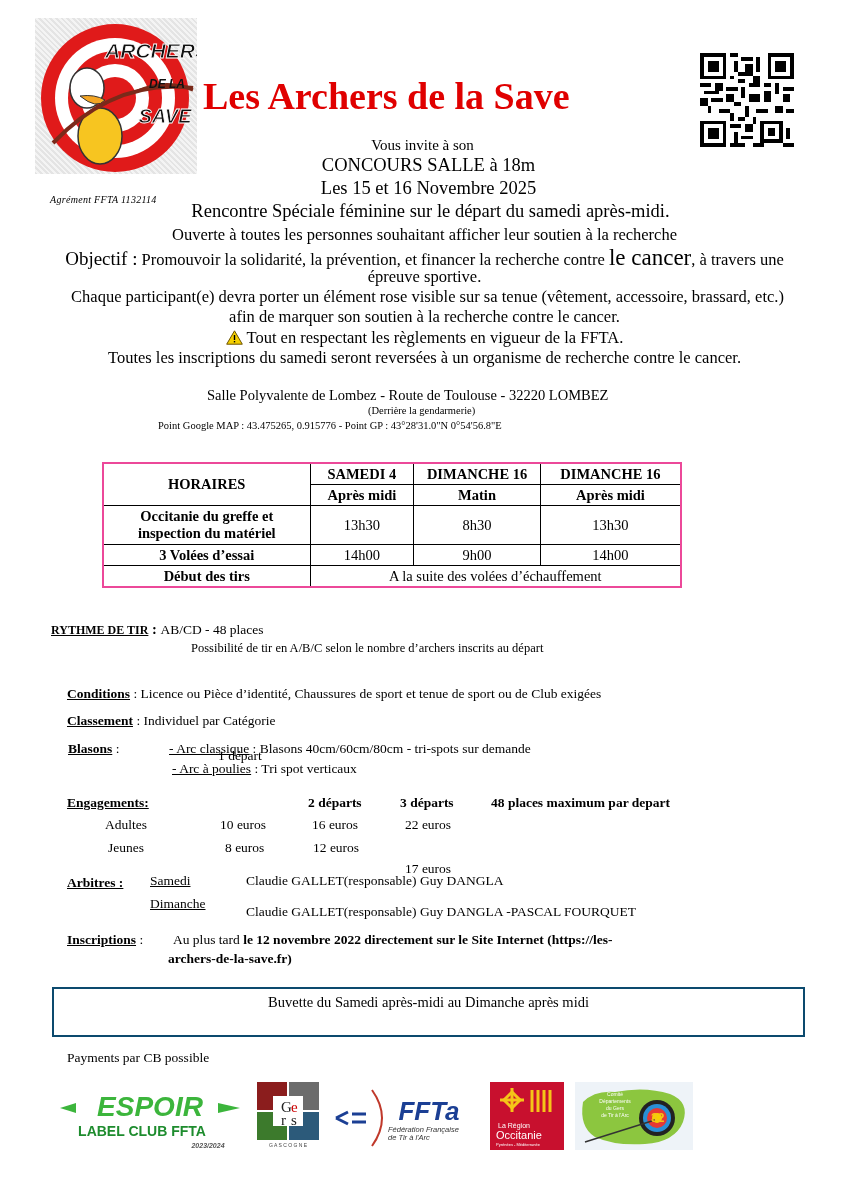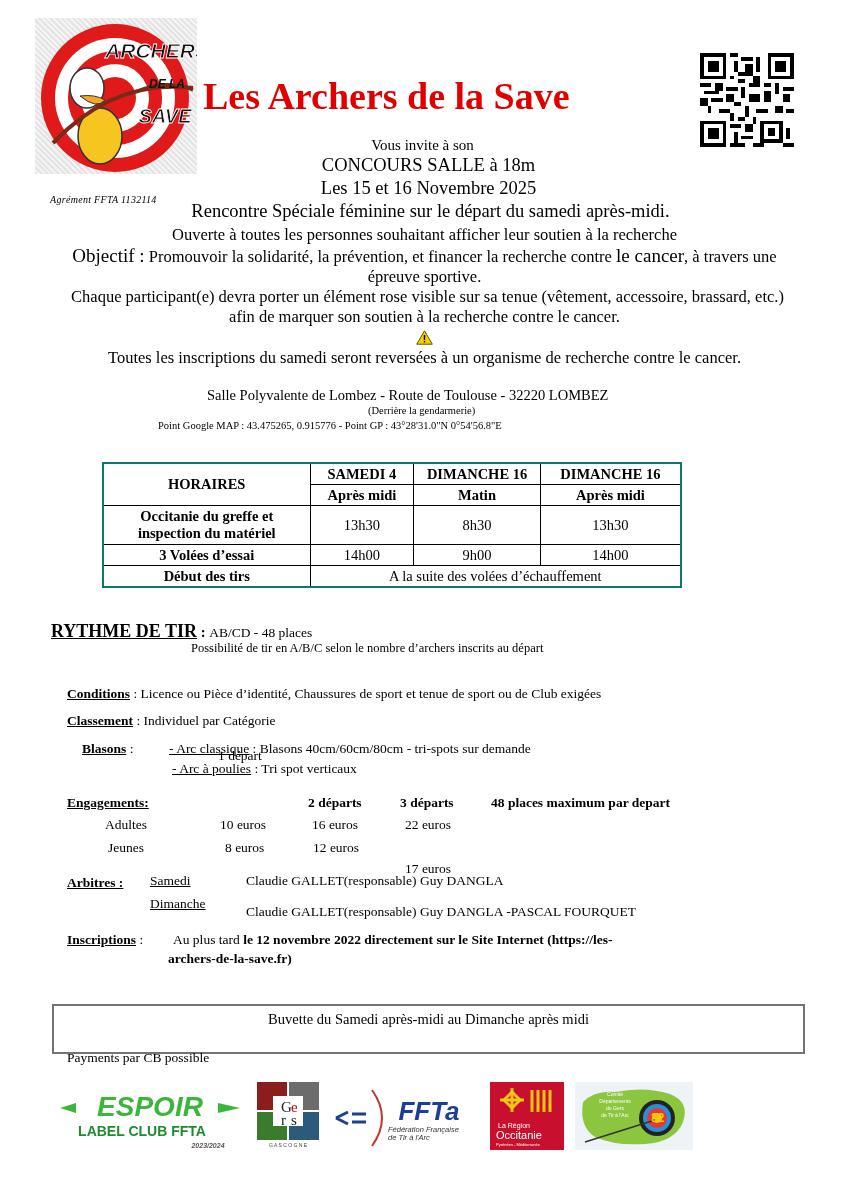--- a/index.html
+++ b/index.html
@@ -10,26 +10,26 @@
       repeating-linear-gradient(45deg, #e4e4e4 0 2px, #f4f4f4 2px 4px); }
   .agrement { left: 50px; top: 194px; font-size: 10px; font-style: italic; letter-spacing: 0.3px; }
   .title { left: 203px; top: 74px; font-size: 38px; font-weight: bold; color: #e00000; white-space: nowrap; }
   .qr { left: 698px; top: 53px; width: 98px; height: 94px; }
   .line { left: 0; width: 849px; text-align: center; white-space: nowrap; }
   .t15 { font-size: 15px; }
   .t16 { font-size: 16.5px; }
   .t18 { font-size: 18.5px; }
   .u { text-decoration: underline; font-weight: bold; }
   table.hor { position: absolute; left: 102px; top: 462px; width: 580px; border-collapse: collapse;
-      border: 2px solid #0f766e; font-size: 14.5px; }
+      border: 2px solid #ec4899; font-size: 14.5px; }
   table.hor td { border: 1px solid #000; text-align: center; padding: 0 4px; height: 20px; }
   table.hor td.b { font-weight: bold; }
   .row { position: absolute; font-size: 13.5px; white-space: nowrap; }
-  .buvette { left: 52px; top: 987px; width: 753px; height: 50px; border: 2px solid #737373;
-      box-sizing: border-box; text-align: center; font-size: 14.5px; line-height: 21px; padding-top: 3px; margin-top: 17px; }
+  .buvette { left: 52px; top: 987px; width: 753px; height: 50px; border: 2px solid #0c4a6e;
+      box-sizing: border-box; text-align: center; font-size: 14.5px; line-height: 21px; padding-top: 3px; }
   .logo { position: absolute; }
 </style>
 </head>
 <body>
 
 <div class="abs logo-box">
   <svg width="162" height="156" viewBox="0 0 162 156">
     <circle cx="80" cy="80" r="74" fill="#e01a1a"></circle>
     <circle cx="80" cy="80" r="60" fill="#fff"></circle>
     <circle cx="80" cy="80" r="47" fill="#e01a1a"></circle>
@@ -110,33 +110,33 @@
   </svg>
 </div>
 
 <div class="abs line t15" style="top:137px; left:-2px;">Vous invite à son</div>
 <div class="abs line t18" style="top:155px; left:4px;">CONCOURS SALLE à 18m</div>
 <div class="abs line t18" style="top:178px; left:4px;">Les 15 et 16 Novembre 2025</div>
 
 <div class="abs line t18" style="top:201px; left:6px;">Rencontre Spéciale féminine sur le départ du samedi après-midi.</div>
 <div class="abs line t16" style="top:225px; left:0;">Ouverte à toutes les personnes souhaitant afficher leur soutien à la recherche</div>
 <div class="abs line t16" style="top:245px; left:0;">
-  <span style="font-size:19px;">Objectif :</span><span> Promouvoir la solidarité, la prévention, et financer la recherche contre </span><span style="font-size:19px;">le cancer</span><span>, à travers une</span>
+  <span style="font-size:19px;">Objectif :</span><span> Promouvoir la solidarité, la prévention, et financer la recherche contre </span><span style="font-size:23px;">le cancer</span><span>, à travers une</span>
 </div>
 <div class="abs line t16" style="top:267px;">épreuve sportive.</div>
 <div class="abs line t16" style="top:287px; left:3px;">Chaque participant(e) devra porter un élément rose visible sur sa tenue (vêtement, accessoire, brassard, etc.)</div>
 <div class="abs line t16" style="top:307px;">afin de marquer son soutien à la recherche contre le cancer.</div>
 <div class="abs line t16" style="top:328px;">
   <span style="display:inline-block; vertical-align:-2px;">
     <svg width="17" height="15" viewBox="0 0 17 15">
         <path d="M8.5 0.8 L16.3 14.2 L0.7 14.2 Z" fill="#f5d000" stroke="#6a5200" stroke-width="1"></path>
         <rect x="7.8" y="5" width="1.4" height="5" fill="#000"></rect>
         <rect x="7.8" y="11" width="1.4" height="1.4" fill="#000"></rect>
       </svg>
-  </span>
+  </span><span> Tout en respectant les règlements en vigueur de la FFTA.</span>
 </div>
 <div class="abs line t16" style="top:348px;">Toutes les inscriptions du samedi seront reversées à un organisme de recherche contre le cancer.</div>
 
 <div class="abs t15" style="top:387px; left:207px; white-space:nowrap; font-size:14.5px;">Salle Polyvalente de Lombez - Route de Toulouse - 32220 LOMBEZ</div>
 <div class="abs" style="top:405px; left:368px; font-size:10.5px; white-space:nowrap;">(Derrière la gendarmerie)</div>
 <div class="abs" style="top:420px; left:158px; font-size:10.5px; white-space:nowrap;">Point Google MAP : 43.475265, 0.915776 - Point GP : 43°28'31.0"N 0°54'56.8"E</div>
 
 <table class="hor">
   <colgroup>
       <col style="width:208px">
@@ -172,31 +172,31 @@
     <td>14h00</td>
   </tr>
   <tr>
     <td class="b">Début des tirs</td>
     <td colspan="3">A la suite des volées d’échauffement</td>
   </tr>
 </tbody>
   </table>
 
 <div class="row" style="top:621px; left:51px;">
-  <span class="u" style="font-size:18px;">RYTHME DE TIR</span><b style="font-size:14.5px;"> : </b><span>AB/CD - 48 places</span>
+  <span class="u" style="font-size:12px;">RYTHME DE TIR</span><b style="font-size:14.5px;"> : </b><span>AB/CD - 48 places</span>
 </div>
 <div class="row" style="top:641px; left:191px; font-size:12.5px;">Possibilité de tir en A/B/C selon le nombre d’archers inscrits au départ</div>
 
 <div class="row" style="top:686px; left:67px;">
   <span class="u">Conditions</span><span> :  </span><span>Licence ou Pièce d’identité, Chaussures de sport et tenue de sport ou de Club exigées</span>
 </div>
 <div class="row" style="top:713px; left:67px;">
   <span class="u">Classement</span><span> : </span><span>Individuel par Catégorie</span>
 </div>
-<div class="row" style="top:741px; left:82px;">
+<div class="row" style="top:741px; left:68px;">
   <span class="u">Blasons</span><span> :</span>
 </div>
 <div class="row" style="top:741px; left:169px;">
   <span style="text-decoration:underline;">- Arc classique</span><span> : Blasons 40cm/60cm/80cm - tri-spots sur demande</span>
 </div>
 <div class="row" style="top:761px; left:172px;">
   <span style="text-decoration:underline;">- Arc à poulies</span><span> : Tri spot verticaux</span>
 </div>
 
 <div class="row u" style="top:795px; left:67px;">Engagements:</div>

